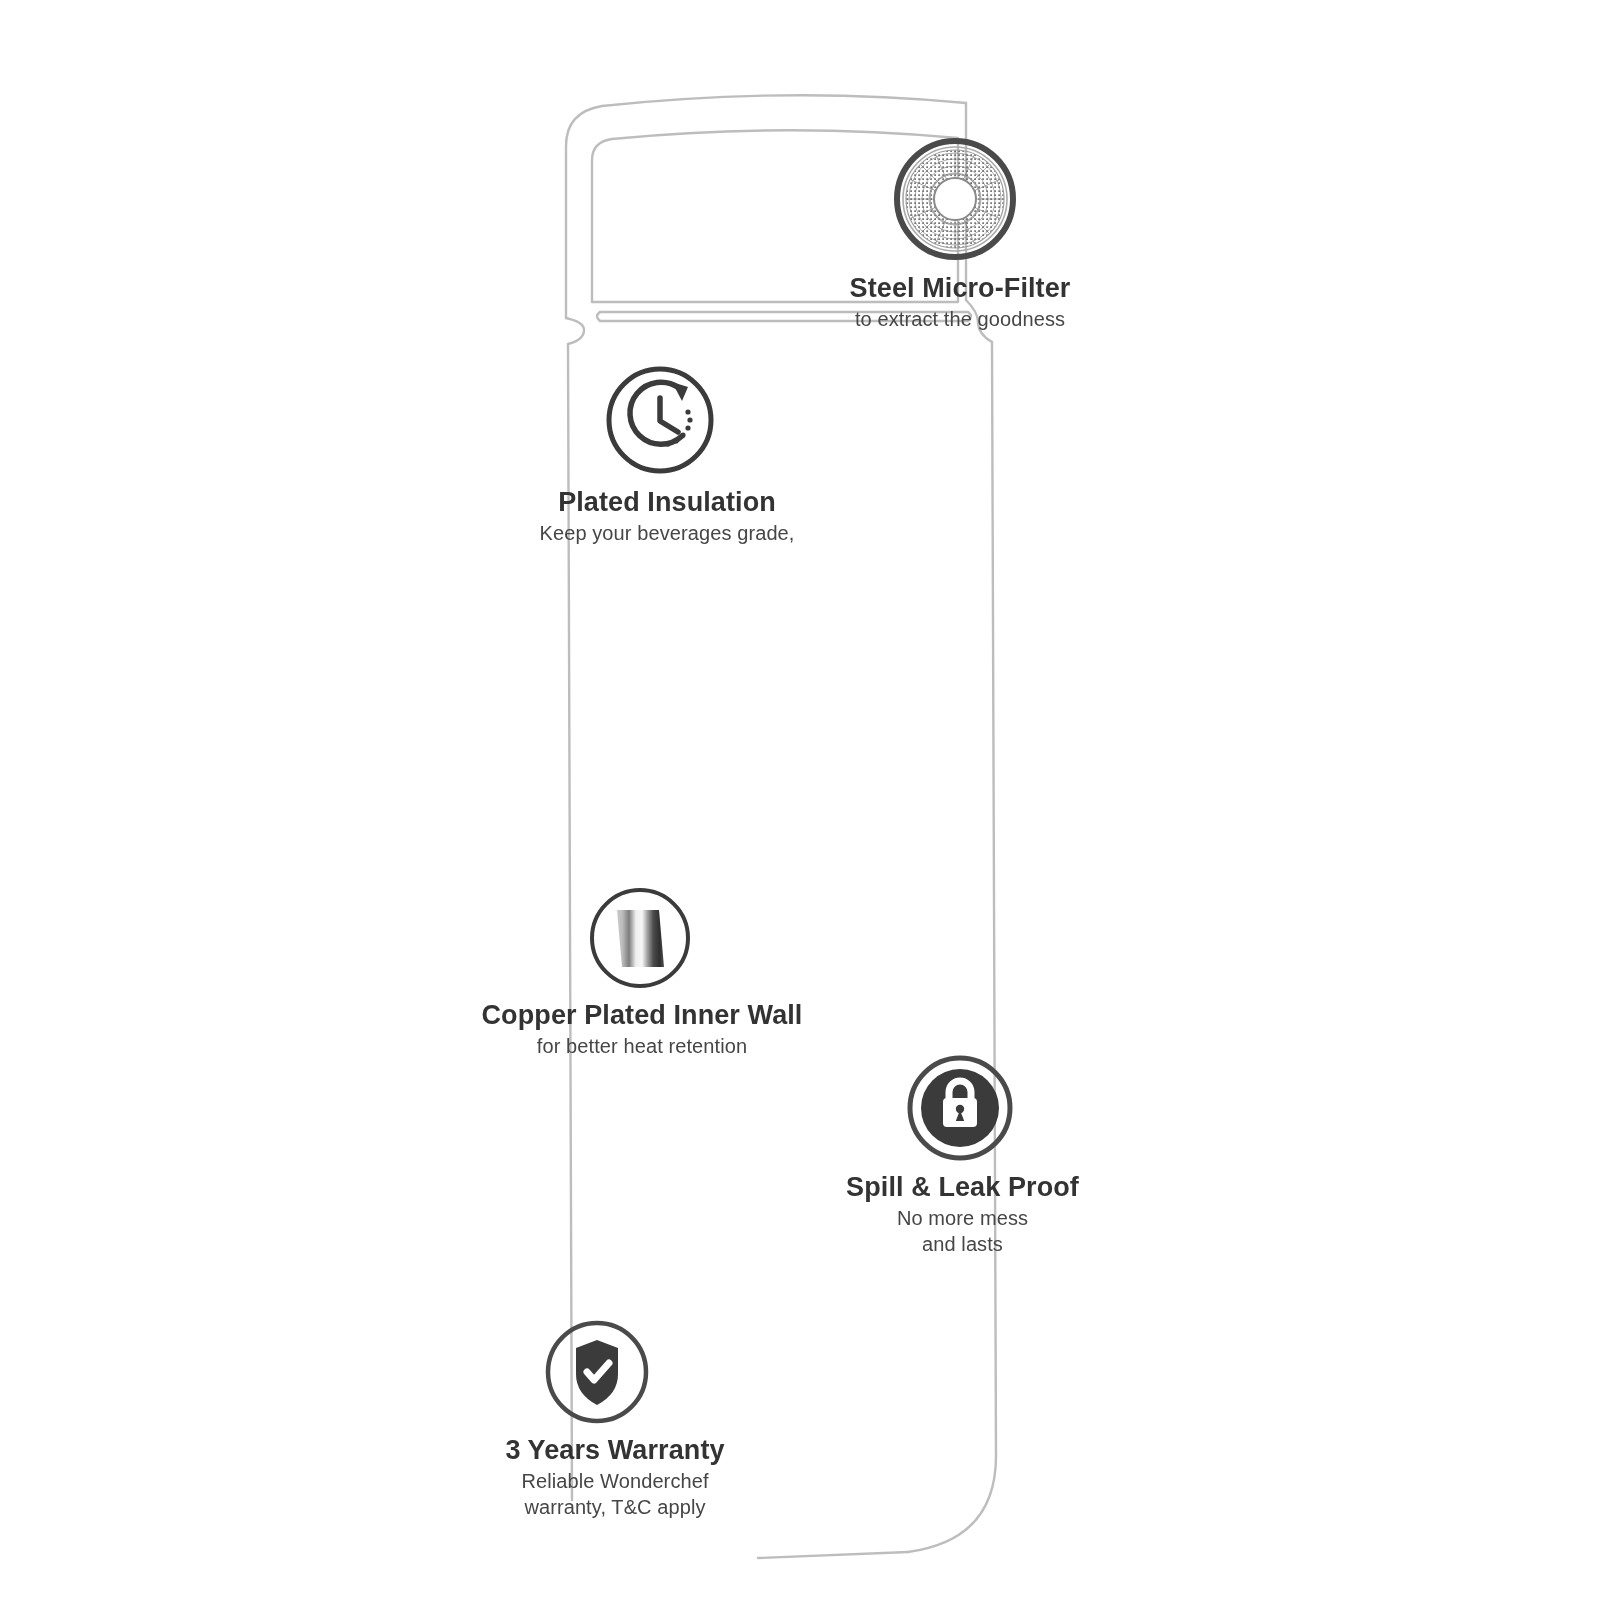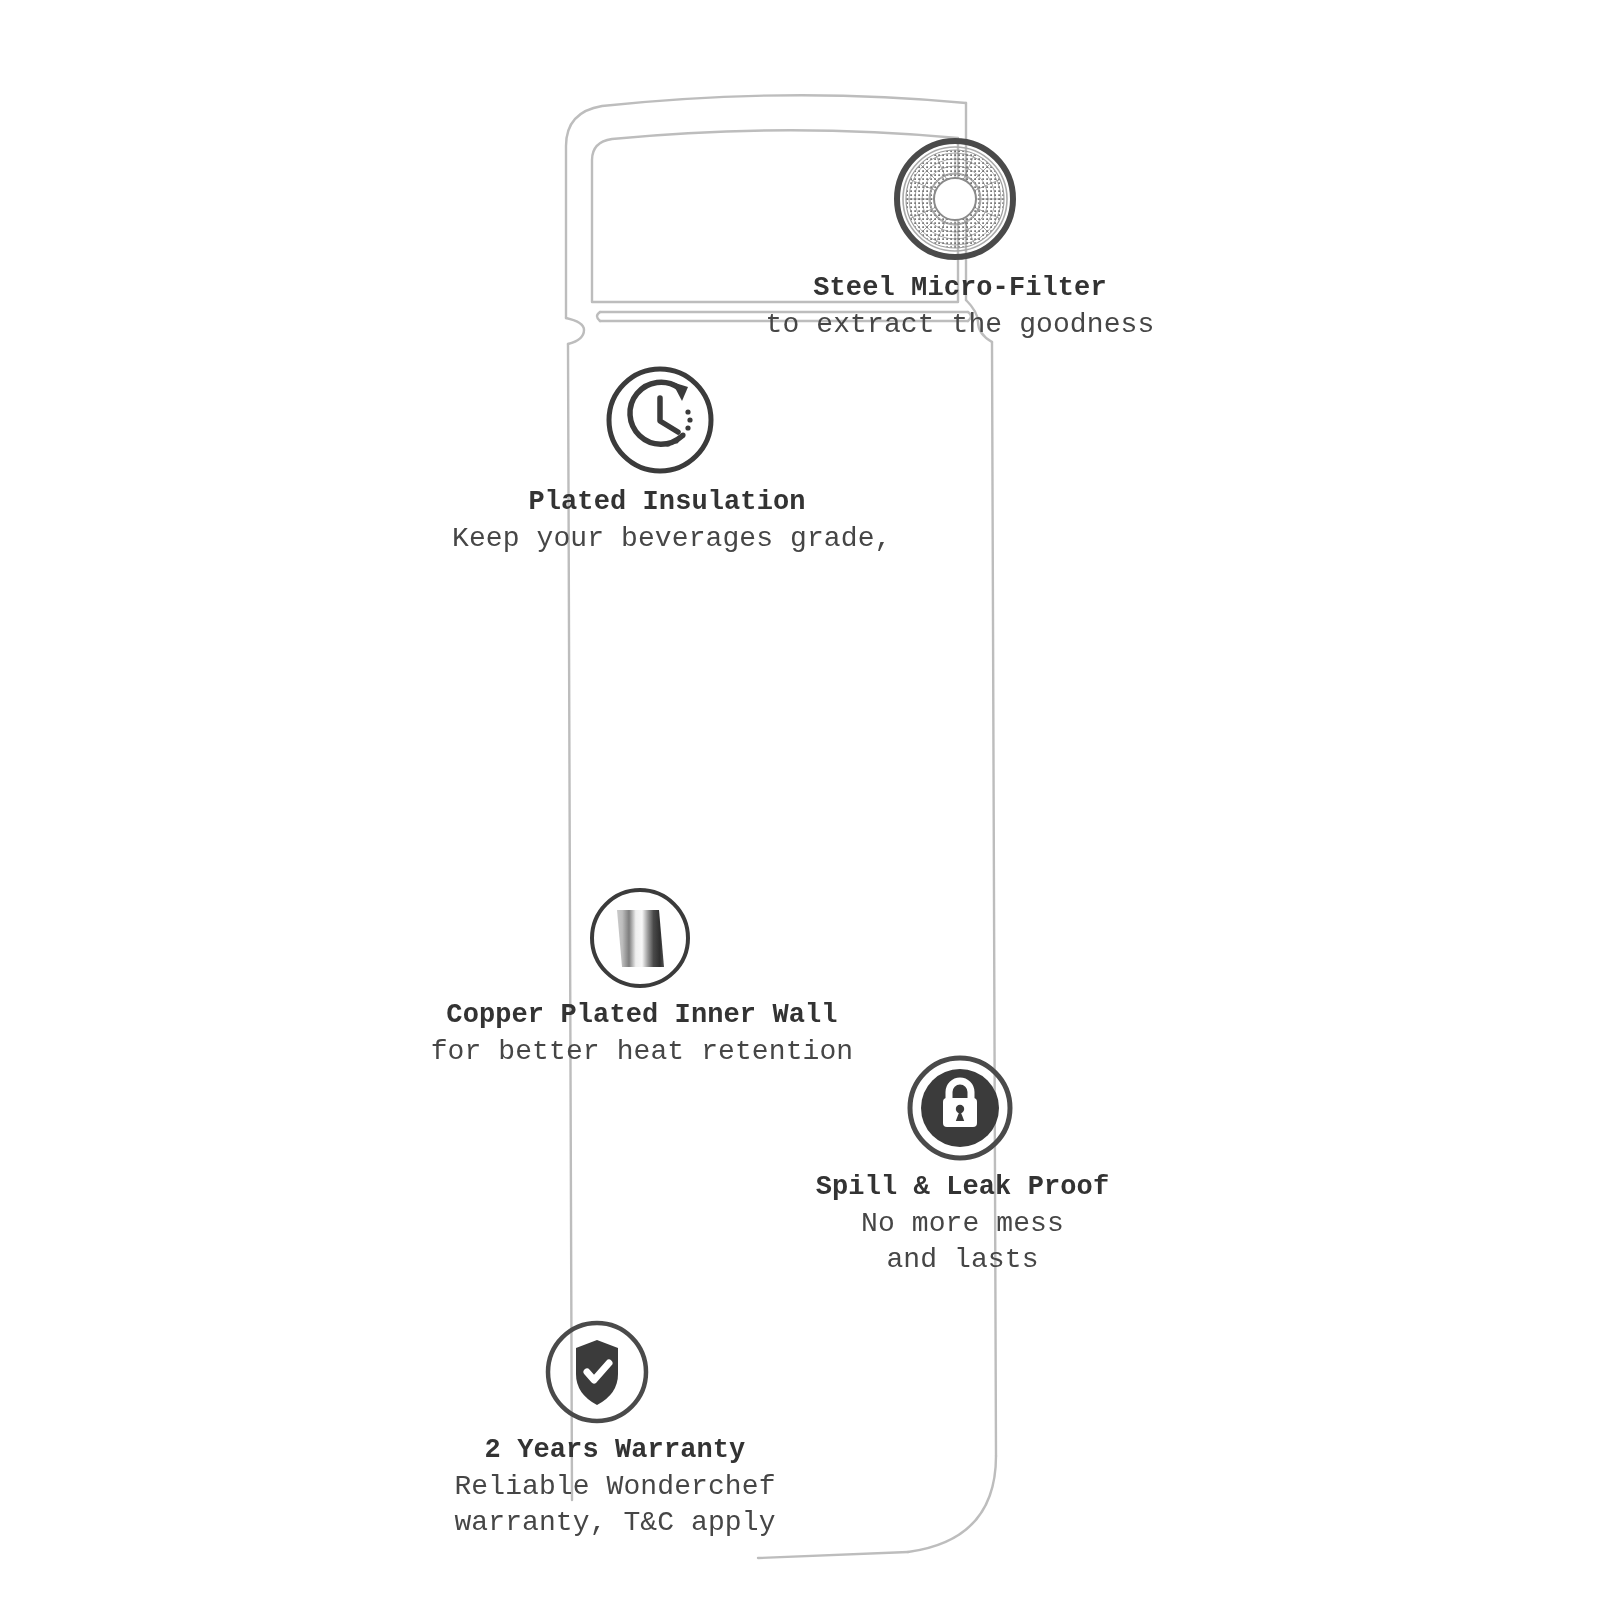--- a/index.html
+++ b/index.html
@@ -6,21 +6,21 @@
   html, body {
     margin: 0;
     padding: 0;
     background: #ffffff;
   }
   #canvas {
     position: relative;
     width: 1400px;
     height: 1600px;
     background: #ffffff;
-    font-family: Liberation Mono, monospace;
+    font-family: Liberation Sans, sans-serif;
     overflow: hidden;
   }
   #bottle-svg {
     position: absolute;
     left: 0;
     top: 0;
     width: 1600px;
     height: 1600px;
     pointer-events: none;
   }
@@ -38,21 +38,21 @@
     font-weight: bold;
     font-size: 27px;
     line-height: 1.22;
     color: #333333;
     letter-spacing: 0.1px;
     margin: 8px 0 2px 0;
     white-space: nowrap;
   }
   .feature-desc {
     font-weight: normal;
-    font-size: 28px;
+    font-size: 20px;
     line-height: 1.28;
     color: #464646;
     letter-spacing: 0.1px;
     white-space: nowrap;
   }
 
   
   #feat-filter    { left: 745px; top: 134px;  width: 430px; }
   #feat-vacuum    { left: 452px; top: 362px;  width: 430px; }
   #feat-steel     { left: 747px; top: 628px;  width: 400px; }
@@ -230,18 +230,18 @@
   </div>
 
   <div class="feature" id="feat-warranty">
     <svg class="feature-icon" width="108" height="108" viewBox="0 0 108 108" xmlns="http://www.w3.org/2000/svg" style="margin-left:128px;">
       <circle cx="54" cy="54" r="49" fill="none" stroke="#4a4a4a" stroke-width="4.5"></circle>
 
       <path d="M54 22 L33 30 L33 56 Q33 76 54 87 Q75 76 75 56 L75 30 Z" fill="#3b3b3b"></path>
       <path d="M54 22 L47 30 L54 33 L61 30 Z" fill="#ffffff" opacity="0"></path>
       <path d="M44 54 L51 62 L66 45" fill="none" stroke="#ffffff" stroke-width="7" stroke-linecap="round" stroke-linejoin="round"></path>
     </svg>
-    <div class="feature-title">2 Years Warranty</div>
+    <div class="feature-title">3 Years Warranty</div>
     <div class="feature-desc">Reliable Wonderchef</div>
     <div class="feature-desc">warranty, T&amp;C apply</div>
   </div>
 
 </div>
 
 </body></html>

